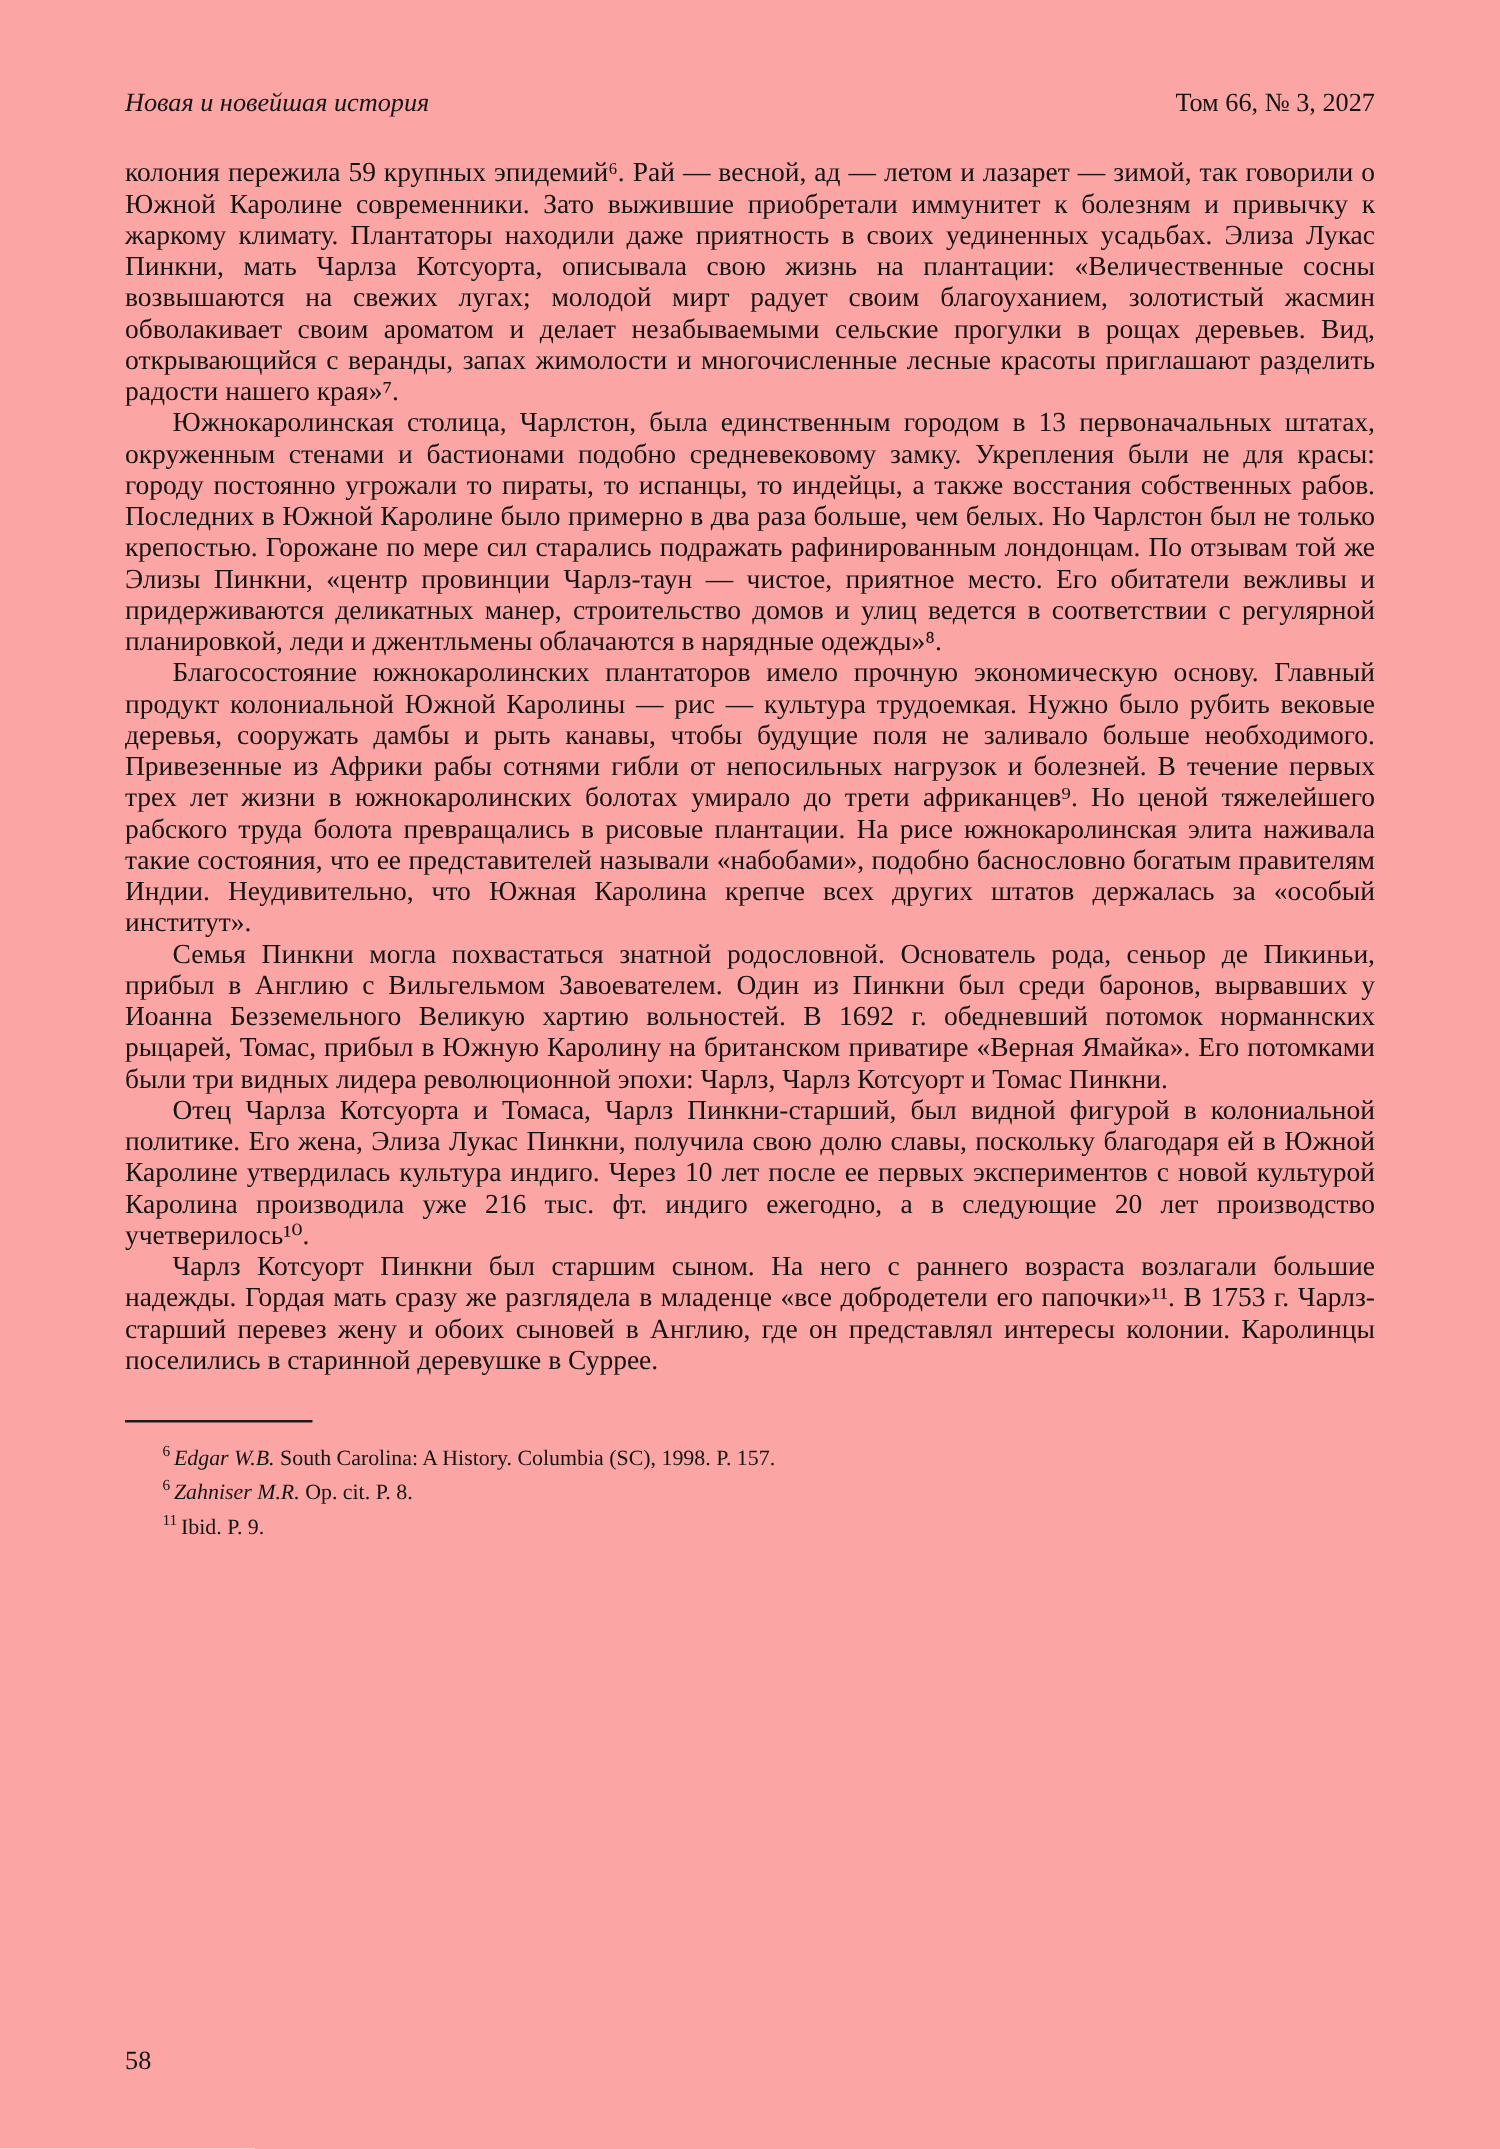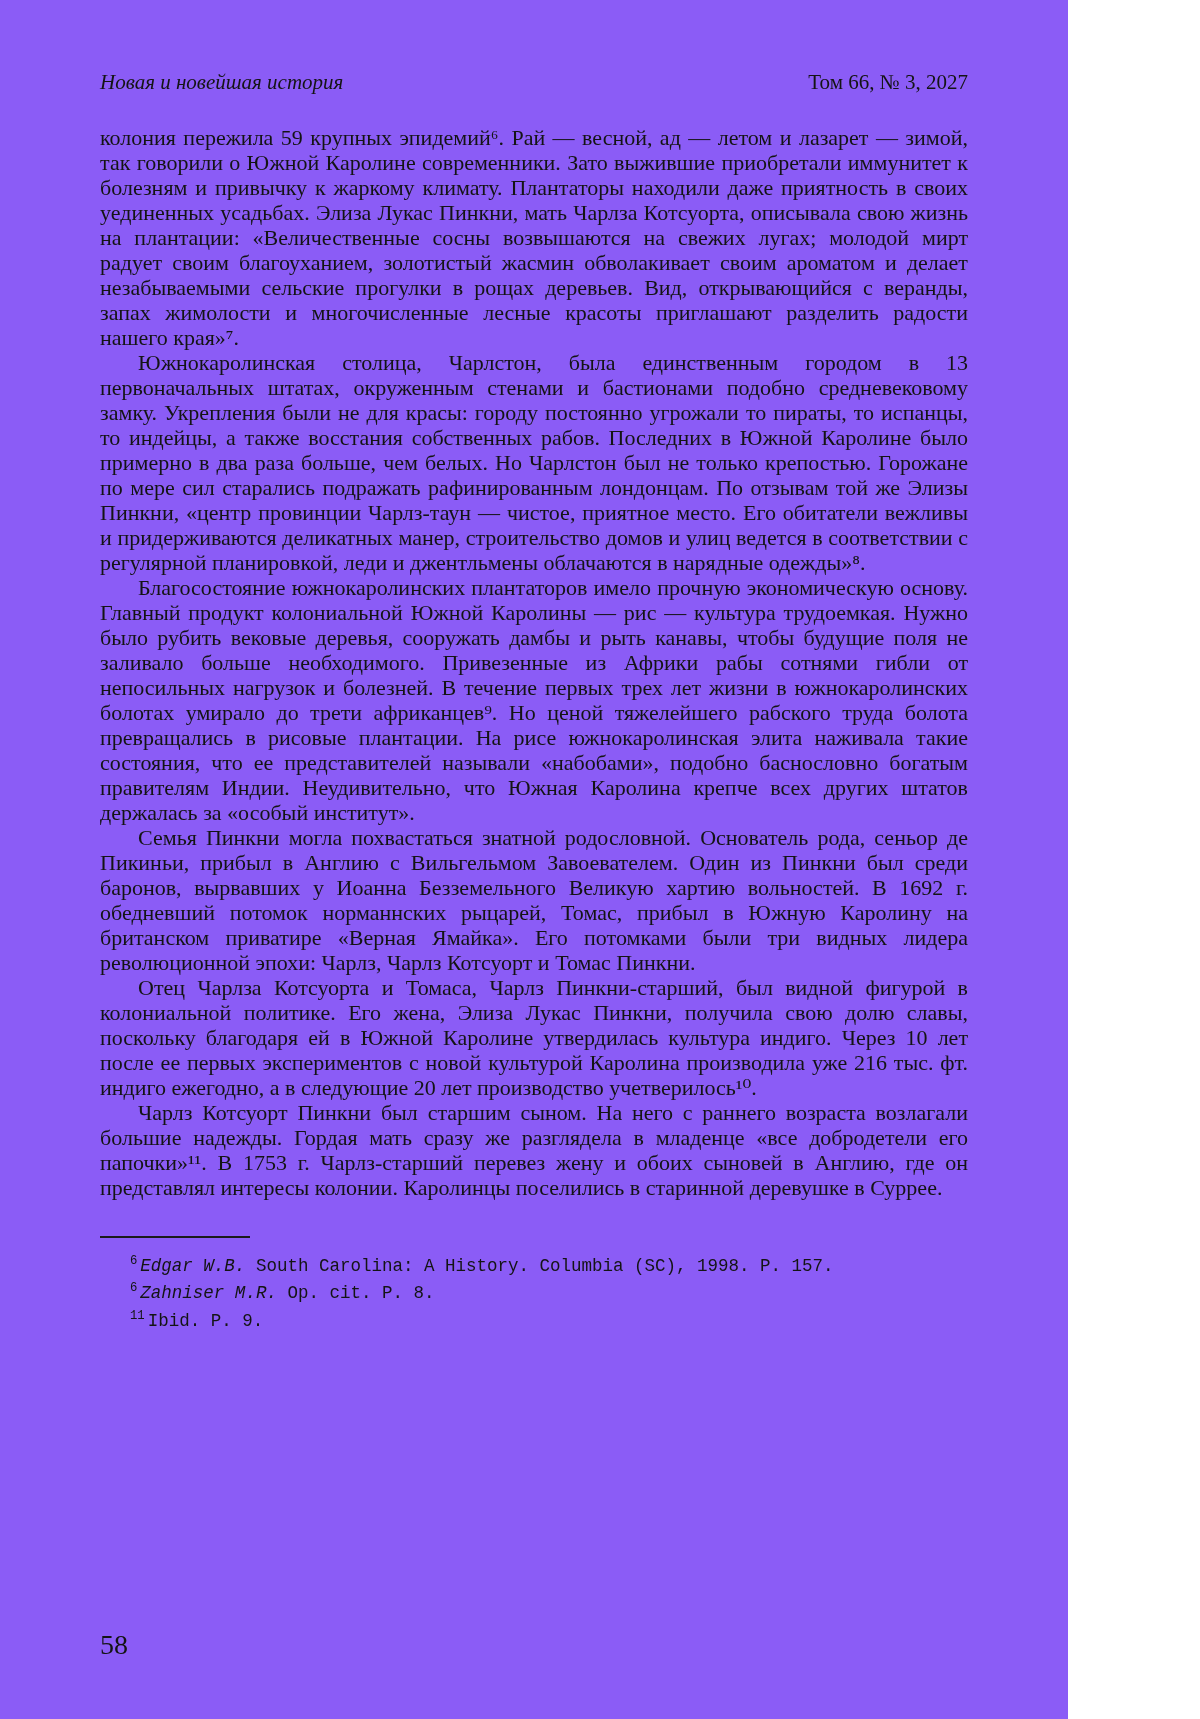--- a/index.html
+++ b/index.html
@@ -2,23 +2,23 @@
 <html lang="ru"><head>
 <meta charset="utf-8">
 <style>
   html, body {
     margin: 0;
     padding: 0;
     background: #ffffff;
   }
   .page {
     position: relative;
-    width: 1068px;
+    width: 1200px;
     height: 1719px;
-    background: #8b5cf6;
+    background: #fca5a5;
     color: #141414;
     font-family: "Liberation Serif", "DejaVu Serif", serif;
     box-sizing: border-box;
     padding: 70px 100px 0 100px;
     overflow: hidden;
   }
   .running-head {
     display: flex;
     justify-content: space-between;
     align-items: baseline;
@@ -50,31 +50,30 @@
     -webkit-hyphens: auto;
   }
   .fn-rule {
     width: 150px;
     border-top: 2px solid #1a1a1a;
     margin-bottom: 12px;
   }
   .footnote {
     margin: 0;
     text-indent: 30px;
-    font-family: Liberation Mono, monospace;
   }
   .fn-marker {
     font-size: 70%;
     margin-right: 3px;
   }
   .page-number {
     position: absolute;
     left: 100px;
     bottom: 58px;
-    font-size: 28px;
+    font-size: 21px;
   }
 </style>
 </head>
 <body>
 
 <div class="page">
 
   <header class="running-head">
     <span class="journal-name">Новая и новейшая история</span>
     <span class="issue-info">Том 66, № 3, 2027</span>

